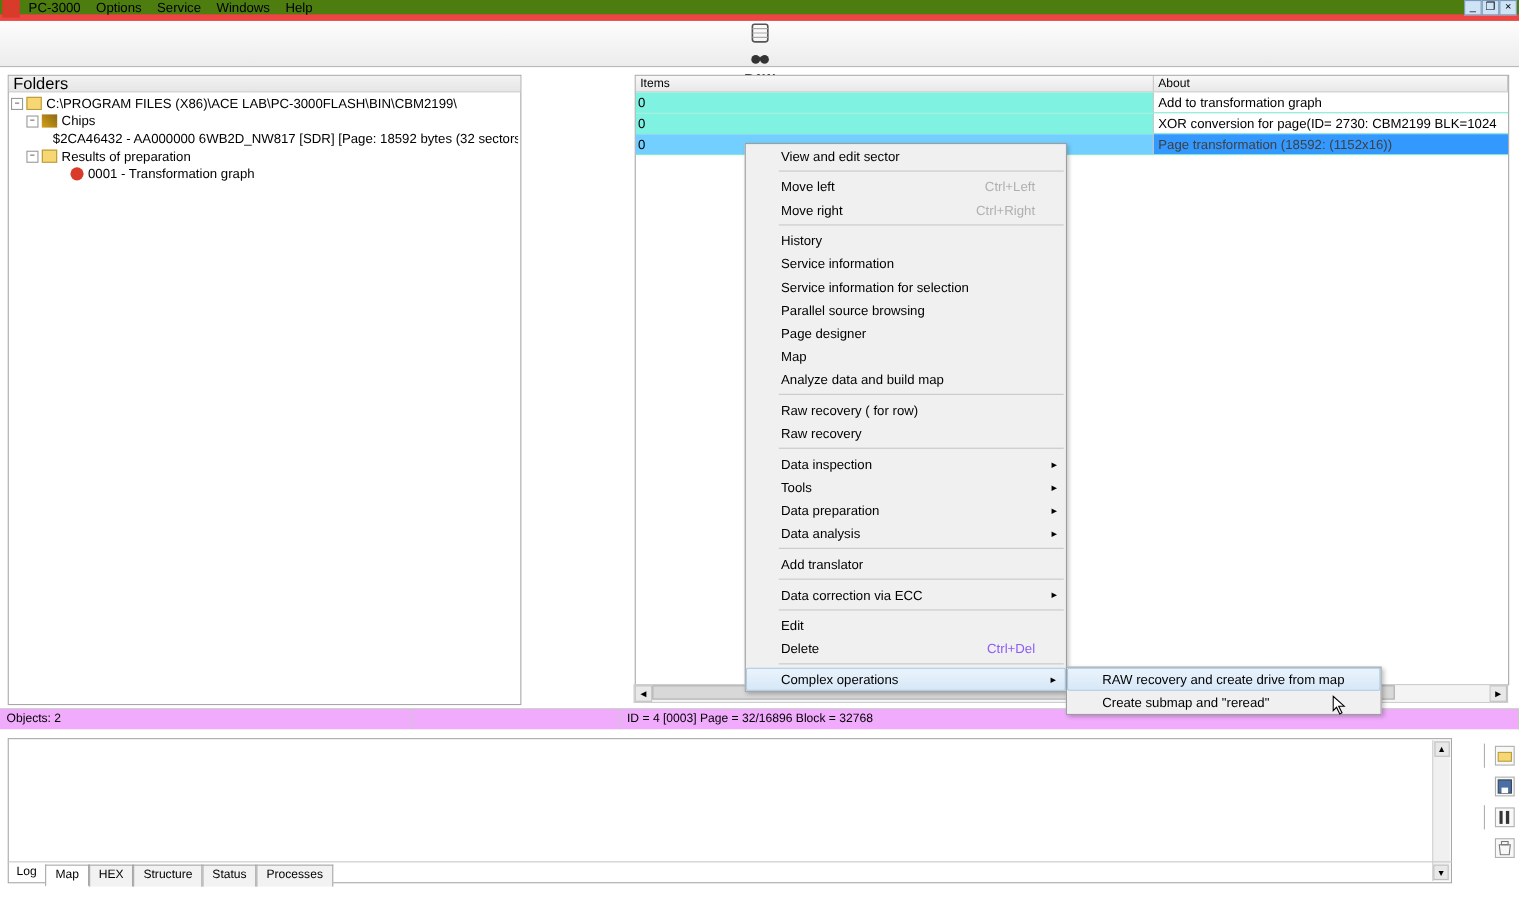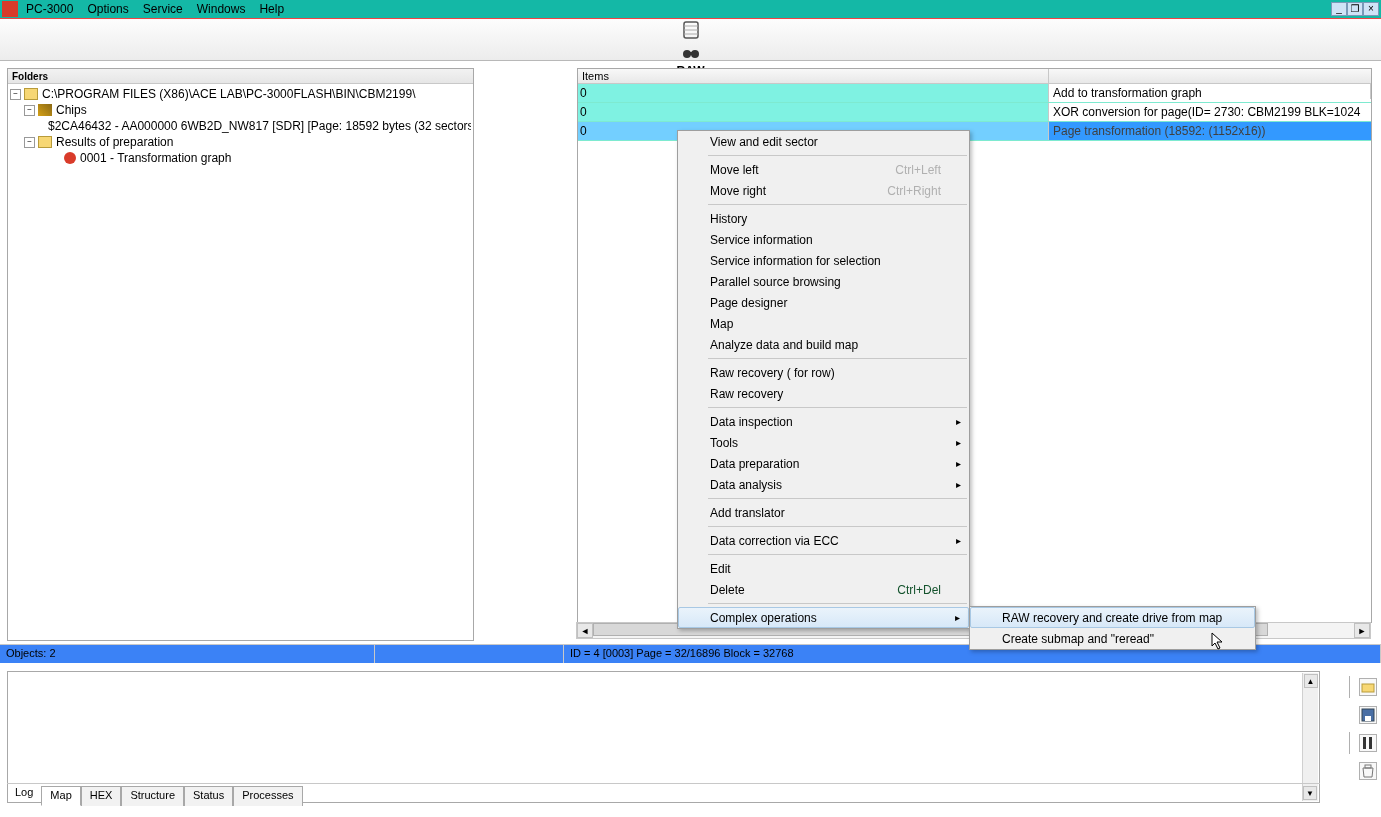--- a/index.html
+++ b/index.html
@@ -1,64 +1,64 @@
 <!DOCTYPE html>
 <html><head>
 <meta charset="utf-8">
 <style>
 *{box-sizing:border-box;margin:0;padding:0;font-family:"Segoe UI",Tahoma,sans-serif;font-size:12px;color:#000;}
 body{width:1381px;height:817px;background:#fff;overflow:hidden;position:relative;}
-.titlebar{height:19px;background:#14b8a6;border-bottom:1px solid #ef4444;display:flex;align-items:center;padding:0 2px;}
+.titlebar{height:19px;background:#4d7c0f;border-bottom:6px solid #ef4444;display:flex;align-items:flex-start;padding:0 2px;}
 .app-icon{width:16px;height:16px;background:#d93b2a;margin-right:6px;}
 .menu{display:flex;gap:14px;padding-left:2px;}
 .menu span{cursor:default;}
 .win-controls{margin-left:auto;display:flex;gap:0;}
 .win-btn{width:16px;height:14px;border:1px solid #7a99b8;background:#cfe3f6;display:flex;align-items:center;justify-content:center;font-size:10px;line-height:1;}
 .toolbar{height:42px;background:linear-gradient(#fdfdfd,#ececec);border-bottom:1px solid #b8b8b8;display:flex;align-items:center;padding:0 8px;gap:2px;flex-direction:column;}
 .tb-btn{min-width:28px;height:30px;display:flex;align-items:center;justify-content:center;border:1px solid transparent;border-radius:3px;}
 .tb-sep{width:1px;height:28px;background:#c5c5c5;margin:0 4px;}
 .tb-text{font-weight:bold;padding:0 6px;}
 .workspace{position:absolute;top:61px;left:0;right:0;bottom:0;}
 .folders-panel{position:absolute;left:7px;top:7px;width:467px;height:573px;border:1px solid #a8a8a8;background:#fff;}
-.panel-title{height:15px;background:linear-gradient(#f2f2f2,#e6e6e6);border-bottom:1px solid #c8c8c8;padding:0 4px;font-size:10px;line-height:15px;font-weight:bold;}
+.panel-title{height:15px;background:linear-gradient(#f2f2f2,#e6e6e6);border-bottom:1px solid #c8c8c8;padding:0 4px;font-size:15px;line-height:15px;}
 .tree{padding:2px 2px;}
 .tree-row{display:flex;align-items:center;height:16px;white-space:nowrap;overflow:hidden;}
 .expander{width:11px;height:11px;border:1px solid #999;display:inline-flex;align-items:center;justify-content:center;font-size:8px;margin-right:3px;line-height:1;}
 .folder-icon{width:14px;height:12px;background:#f7d774;border:1px solid #b89b3a;margin-right:4px;}
 .chip-icon{width:14px;height:12px;background:linear-gradient(45deg,#d4a017,#8b6914);margin-right:4px;}
 .graph-icon{width:12px;height:12px;border-radius:50%;background:#d93b2a;margin-right:4px;}
 .indent1{padding-left:14px;}
 .indent2{padding-left:34px;}
 .indent3{padding-left:54px;}
 .right-panel{position:absolute;left:577px;top:7px;width:795px;height:555px;border:1px solid #a8a8a8;background:#fff;}
-.grid-head{height:15px;display:flex;background:linear-gradient(#f8f8f8,#e8e8e8);border-bottom:1px solid #c8c8c8;flex-direction:column;}
+.grid-head{height:15px;display:flex;background:linear-gradient(#f8f8f8,#e8e8e8);border-bottom:1px solid #c8c8c8;}
 .gh-cell{border-right:1px solid #c8c8c8;padding:0 4px;font-size:11px;line-height:15px;}
 .gh-items{width:471px;}
 .gh-about{flex:1;}
 .grid-row{height:19px;display:flex;border-bottom:1px solid #7eead0;}
 .gc-items{width:471px;background:#7ff2e2;padding:0 2px;border-right:1px solid #c8c8c8;line-height:18px;}
 .gc-about{flex:1;padding:0 4px;line-height:18px;}
 .grid-row.selected .gc-about{background:#3399ff;color:#404040;}
 .grid-row.selected .gc-items{background:#73cfff;}
 .hscroll{position:absolute;left:576px;top:561px;width:795px;height:17px;border:1px solid #c8c8c8;background:#f0f0f0;display:flex;align-items:center;}
 .hs-arrow{width:16px;height:15px;background:#e8e8e8;border:1px solid #c0c0c0;display:flex;align-items:center;justify-content:center;font-size:9px;}
 .hs-track{flex:1;height:15px;background:#f4f4f4;position:relative;}
 .hs-thumb{position:absolute;left:0;top:0;height:13px;width:675px;background:#d8d8d8;border:1px solid #b0b0b0;}
 .ctx-menu{position:absolute;background:#f0f0f0;border:1px solid #9e9e9e;box-shadow:2px 2px 4px rgba(0,0,0,0.25);}
 .ctx-main{left:677px;top:130px;width:293px;}
 .ctx-sub{left:969px;top:606px;width:287px;}
 .ctx-item{height:21px;display:flex;align-items:center;padding:0 28px 0 32px;position:relative;}
 .ctx-item.disabled{color:#9a9a9a;text-align:right;}
-.ctx-item .shortcut{margin-left:auto;color:#14532d;}
+.ctx-item .shortcut{margin-left:auto;color:#8b5cf6;}
 .ctx-item.disabled .shortcut{color:#b0b0b0;}
 .ctx-item .arrow{position:absolute;right:8px;font-size:10px;}
 .ctx-sep{height:1px;background:#c8c8c8;margin:3px 2px 3px 30px;}
 .ctx-item.hov{background:linear-gradient(#eaf3fb,#d7e8f8);border:1px solid #a8c8e4;border-radius:2px;padding-left:31px;height:21px;}
 .ctx-sub .ctx-item.hov{padding-left:31px;}
-.statusbar{position:absolute;left:0;top:583px;width:100%;height:19px;border-top:1px solid #c8c8c8;background:#3b82f6;display:flex;}
+.statusbar{position:absolute;left:0;top:583px;width:100%;height:19px;border-top:1px solid #c8c8c8;background:#f0abfc;display:flex;}
 .sb-cell{border-right:1px solid #c8c8c8;padding:2px 6px;font-size:11px;}
 .sb-objects{width:375px;}
 .sb-mid{width:189px;}
 .sb-info{flex:1;}
 .log-area{position:absolute;left:7px;top:610px;width:1313px;height:132px;border:1px solid #a8a8a8;background:#fff;}
 .log-scroll{position:absolute;right:1px;top:1px;width:16px;bottom:1px;background:#f0f0f0;border-left:1px solid #d0d0d0;}
 .log-varrow{width:14px;height:14px;background:#e8e8e8;border:1px solid #c0c0c0;margin:0 auto;display:flex;align-items:center;justify-content:center;font-size:8px;}
 .side-tools{position:absolute;right:2px;top:612px;width:50px;height:130px;}
 .side-slot{height:28px;display:flex;align-items:center;justify-content:flex-end;gap:4px;padding-right:2px;}
 .side-icon{width:18px;height:18px;border:1px solid #b0b0b0;background:#f8f8f8;display:flex;align-items:center;justify-content:center;font-size:11px;}

